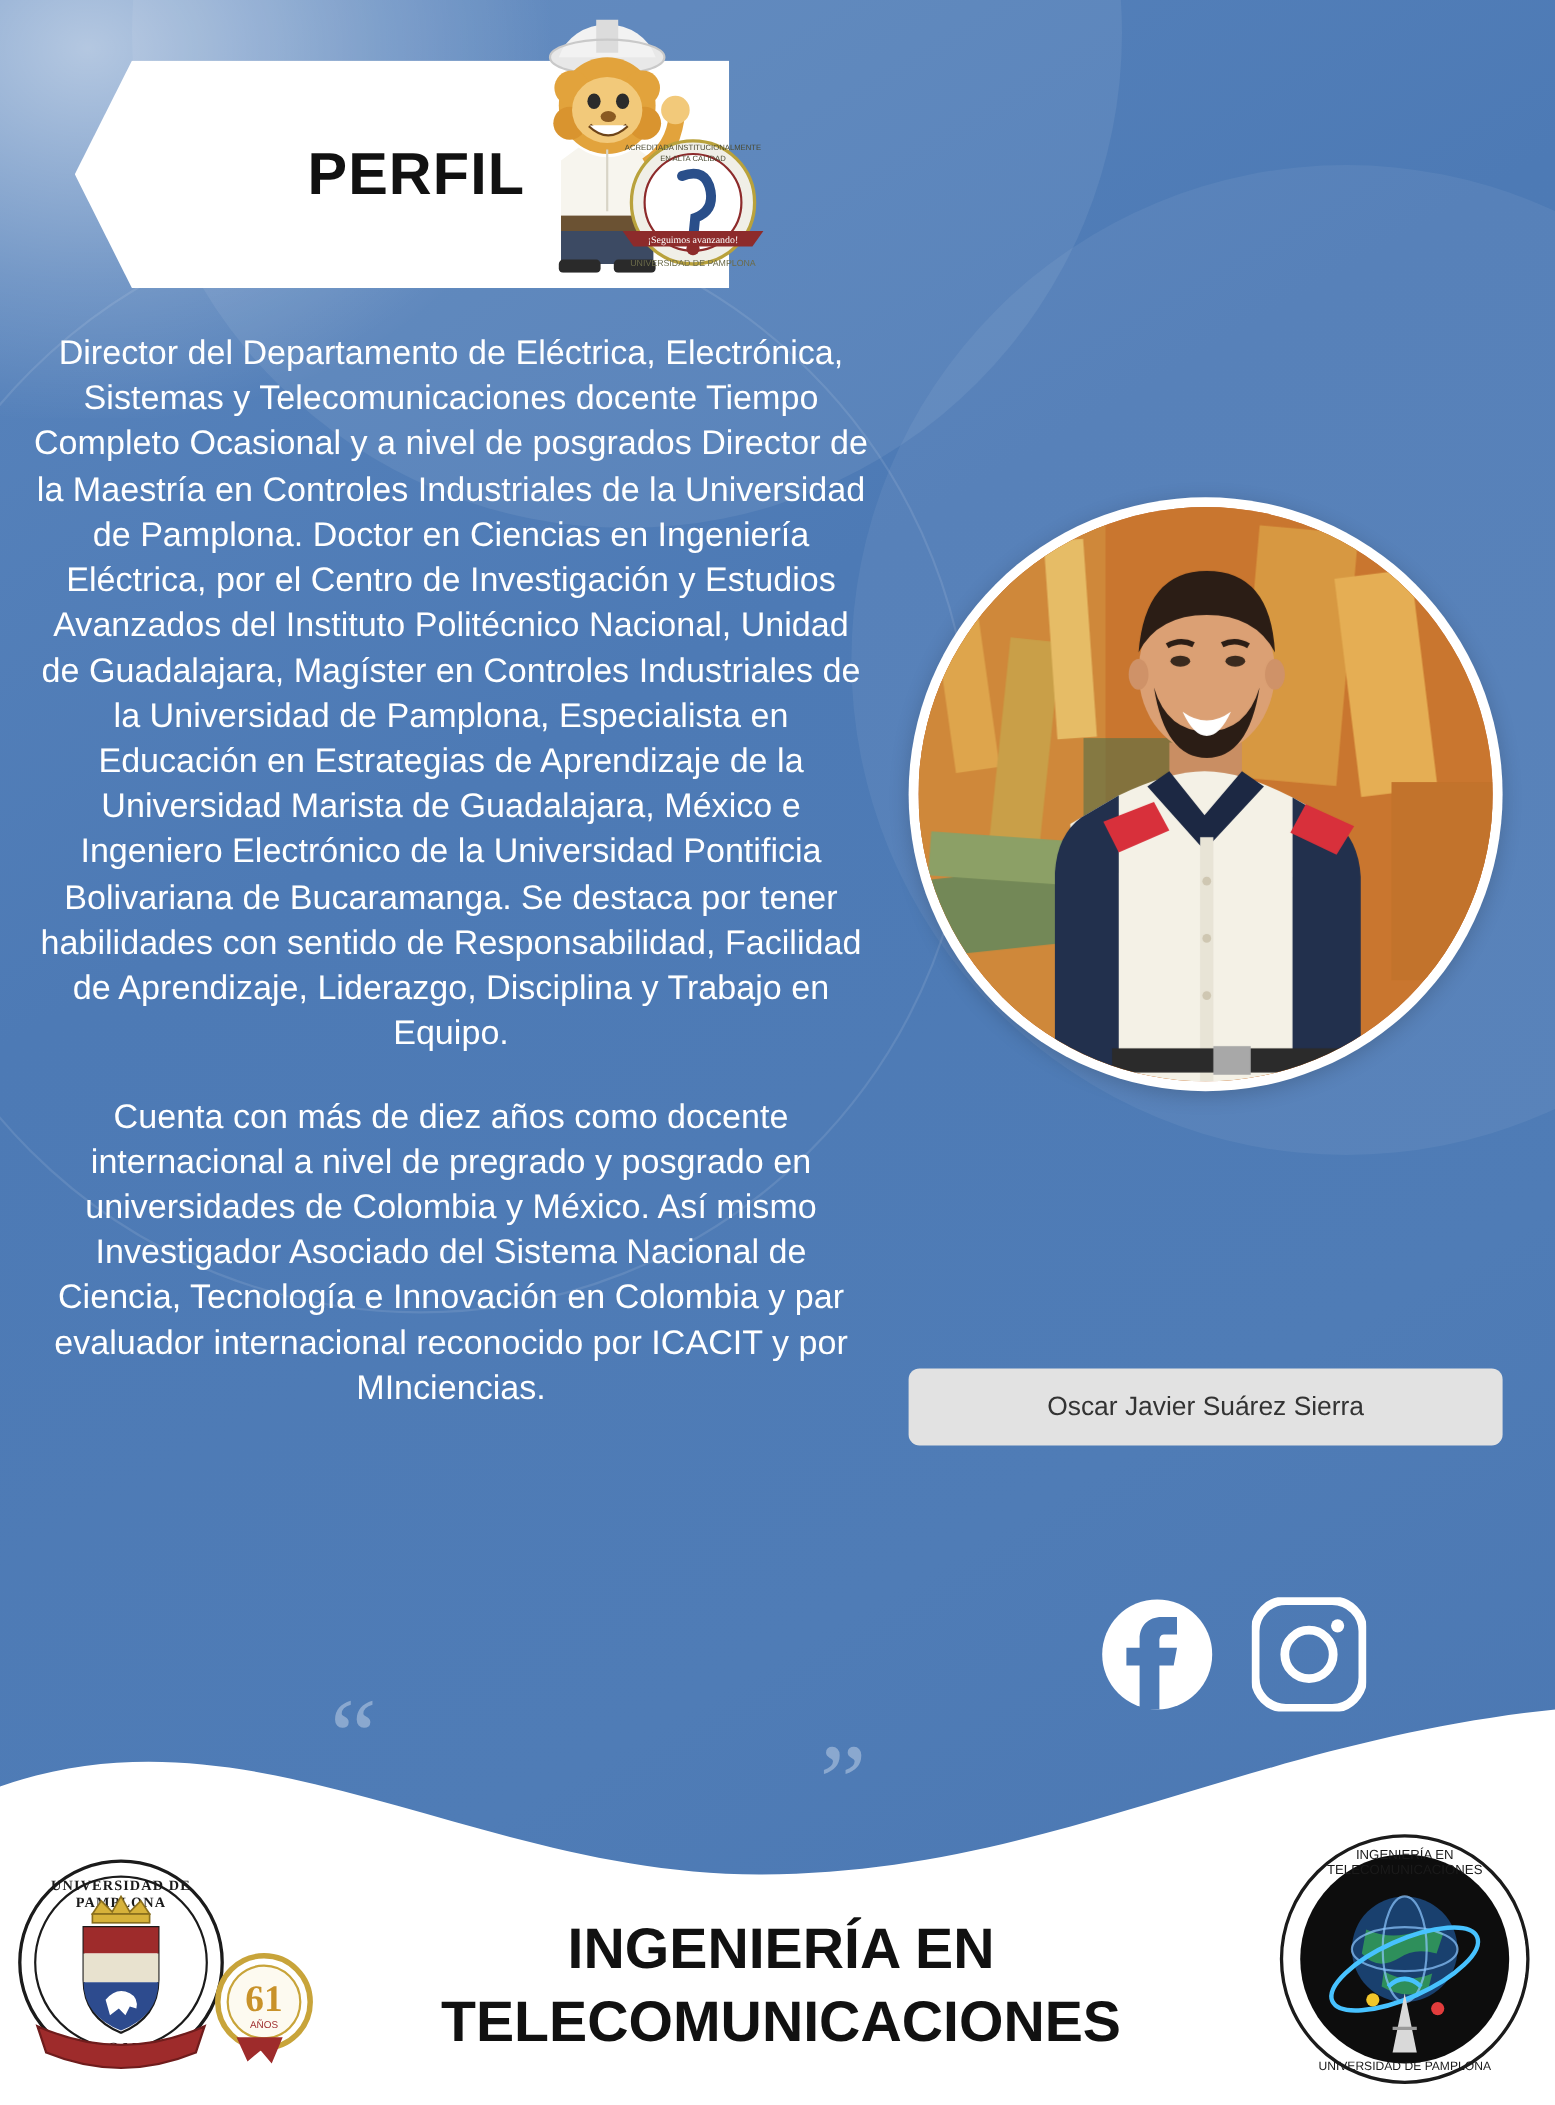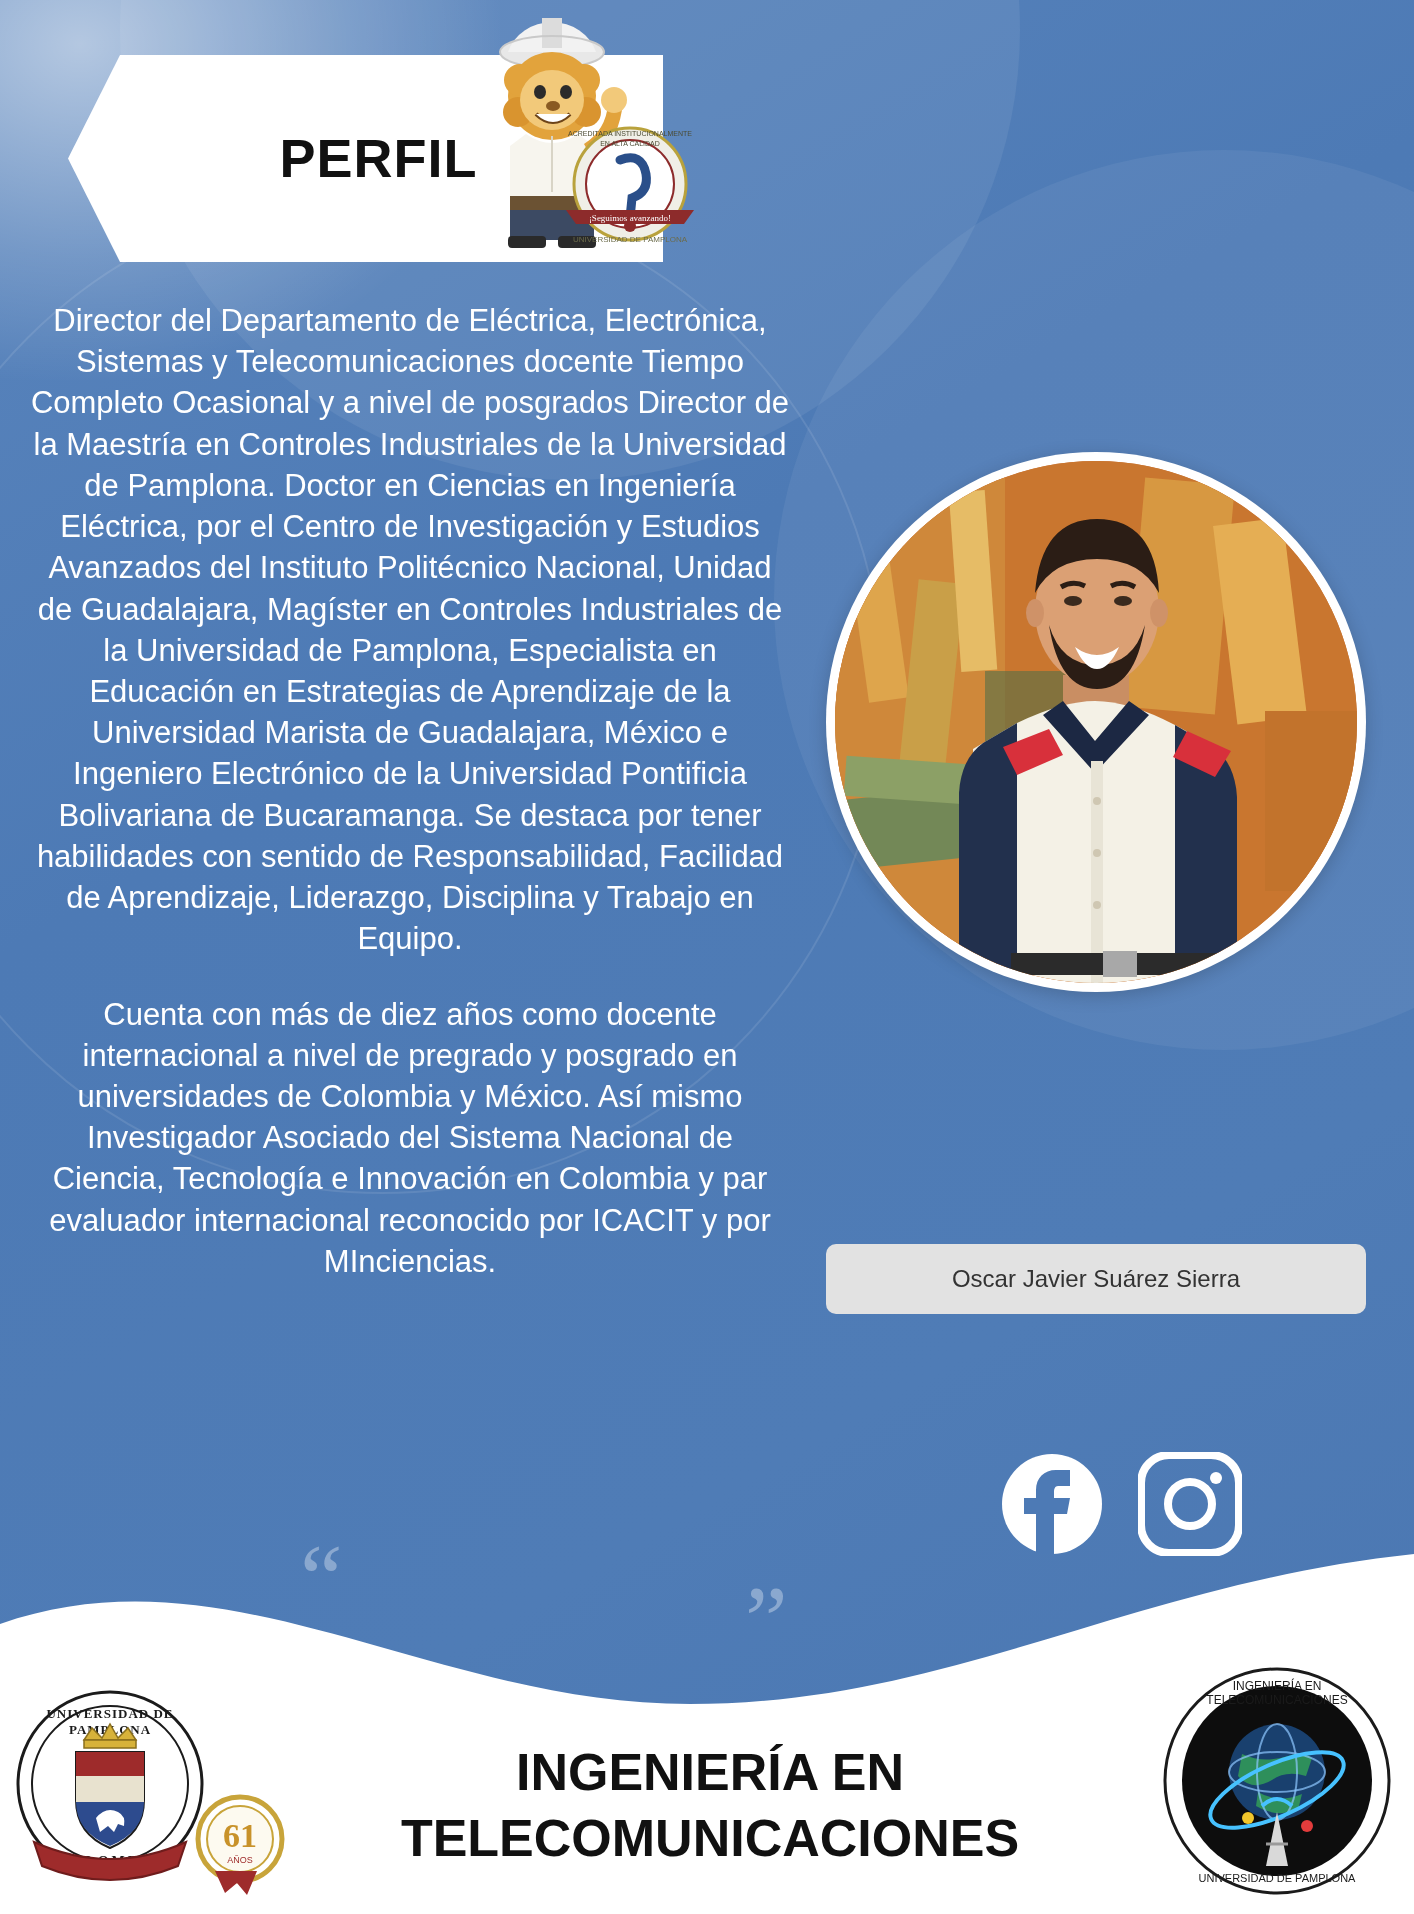--- a/index.html
+++ b/index.html
@@ -201,21 +201,21 @@
     position: absolute;
     left: 10px;
     bottom: 18px;
     width: 215px;
     height: 220px;
     font-weight: bold;
   }
   .badge-61 {
     position: absolute;
     left: 185px;
-    bottom: 17px;
+    bottom: 36px;
     width: 110px;
     height: 110px;
   }
   .logo-right {
     position: absolute;
     right: 22px;
     bottom: 18px;
     width: 230px;
     height: 230px;
   }

